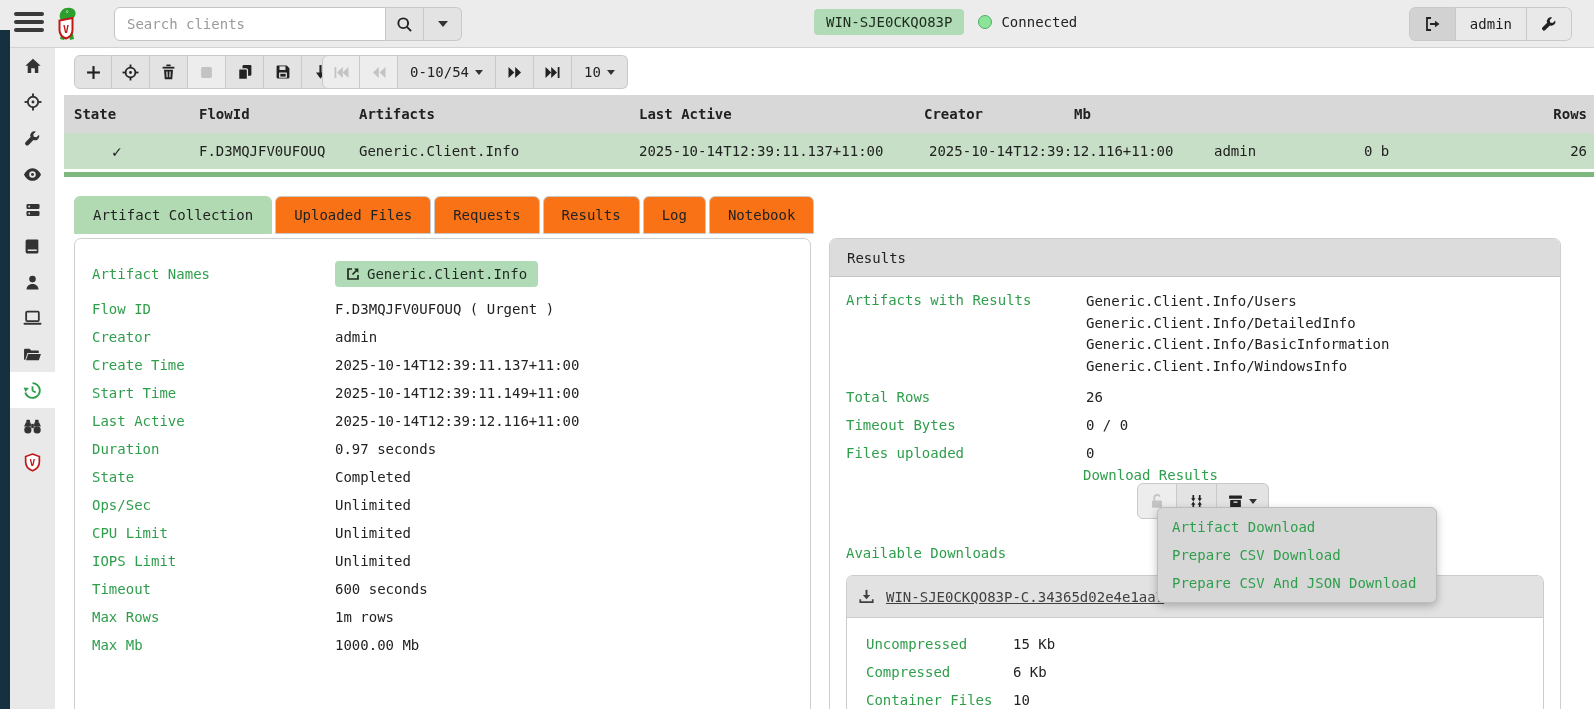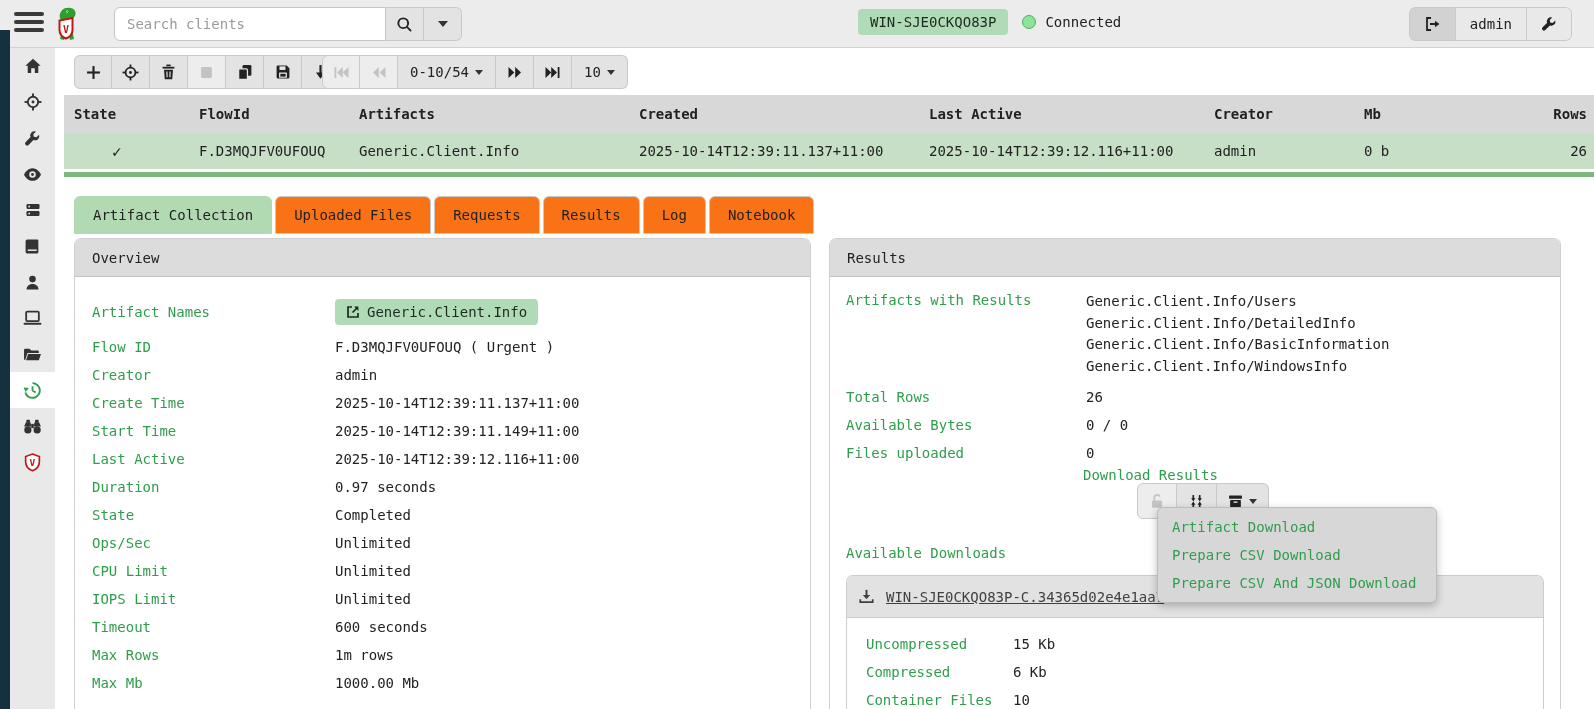--- a/index.html
+++ b/index.html
@@ -13,21 +13,21 @@
   .hamburger span { display:block; height:4px; background:#3a3a3a; border-radius:2px; margin-bottom:4px; }
   .logo { position:absolute; left:54px; top:6px; }
   .search-group { position:absolute; left:90px; top:7px; display:flex; height:34px;margin-left:24px; }
   .search-input { width:272px; height:34px; border:1px solid #c4c4c4; border-radius:6px 0 0 6px; padding:0 12px; font:inherit; color:#333; background:#fff; }
   .search-input::placeholder { color:#9a9a9a; }
   .btn { display:flex; align-items:center; justify-content:center; width:38px; height:34px; background:#e3e3e3; border:1px solid #c9c9c9; border-left:none; color:#222; cursor:pointer; }
   .btn:first-child { border-left:1px solid #c9c9c9; border-radius:6px 0 0 6px; }
   .btn:last-child { border-radius:0 6px 6px 0; }
   .btn.disabled { background:#ededed; color:#c3c3c3; cursor:default; }
   .caret { display:inline-block; width:0; height:0; border-left:5px solid transparent; border-right:5px solid transparent; border-top:6px solid #333; }
-  .host-group { position:absolute; left:858px; top:9px; display:flex; align-items:center; }
+  .host-group { position:absolute; left:814px; top:9px; display:flex; align-items:center; }
   .host-badge { background:#b1dbb7; color:#1d2b1f; border-radius:4px; padding:5px 12px; font-size:14px; }
   .conn-dot { width:14px; height:14px; border-radius:50%; background:#8ae59b; border:1.5px solid #4fae63; margin-left:14px; }
   .conn-text { margin-left:9px; color:#222; }
   .user-group { position:absolute; right:22px; top:7px; display:flex; height:34px; border-radius:6px; overflow:hidden; }
   .user-group .seg { display:flex; align-items:center; justify-content:center; height:34px; border:1px solid #c9c9c9; border-left:none; background:#e9e9e9; padding:0 14px; }
   .user-group .seg:first-child { border-left:1px solid #c9c9c9; border-radius:6px 0 0 6px; background:#d2d2d2; }
   .user-group .seg:last-child { border-radius:0 6px 6px 0; }
 
   
   .side-strip { position:absolute; left:0; top:30px; width:10px; height:679px; background:#15303f; z-index:5; }
@@ -332,21 +332,20 @@
             <span class="caret-sm"></span>
         </div>
       </div>
     </div>
 
     <div class="flow-table">
       <div class="trow thead">
         <div class="tc c-state">State</div>
         <div class="tc c-flow">FlowId</div>
         <div class="tc c-art">Artifacts</div>
-        <div class="tc c-created">Created</div>
         <div class="tc c-last">Last Active</div>
         <div class="tc c-creator">Creator</div>
         <div class="tc c-mb">Mb</div>
         <div class="tc c-rows">Rows</div>
       </div>
       <div class="trow tdata">
         <div class="tc c-state check">✓</div>
         <div class="tc c-flow">F.D3MQJFV0UFOUQ</div>
         <div class="tc c-art">Generic.Client.Info</div>
         <div class="tc c-created">2025-10-14T12:39:11.137+11:00</div>
@@ -361,21 +360,20 @@
     <div class="tabs">
       <div class="tab active">Artifact Collection</div>
       <div class="tab">Uploaded Files</div>
       <div class="tab">Requests</div>
       <div class="tab">Results</div>
       <div class="tab">Log</div>
       <div class="tab">Notebook</div>
     </div>
 
     <div class="panel panel-overview">
-      <div class="panel-header">Overview</div>
       <div class="panel-body">
         <div class="kv badge-row">
           <div class="k">Artifact Names</div>
           <div class="v">
             <span class="artifact-badge">
               <svg width="14" height="14" viewBox="0 0 14 14">
                   <path d="M6 2 H2 V12 H12 V8" fill="none" stroke="currentColor" stroke-width="1.7"></path>
                   <line x1="6.5" y1="7.5" x2="11.5" y2="2.5" stroke="currentColor" stroke-width="1.7"></line>
                   <polygon points="8,1.6 12.4,1.6 12.4,6" fill="currentColor"></polygon>
                 </svg>
@@ -448,21 +446,21 @@
             <div>Generic.Client.Info/DetailedInfo</div>
             <div>Generic.Client.Info/BasicInformation</div>
             <div>Generic.Client.Info/WindowsInfo</div>
           </div>
         </div>
         <div class="kv" style="margin-top:6px;">
             <div class="k">Total Rows</div>
             <div class="v">26</div>
           </div>
         <div class="kv">
-            <div class="k">Available Bytes</div>
+            <div class="k">Timeout Bytes</div>
             <div class="v">0 / 0</div>
           </div>
         <div class="kv">
             <div class="k">Files uploaded</div>
             <div class="v">0</div>
           </div>
         <div class="kv" style="min-height:44px;flex-direction:column;">
           <div class="k">Download Results</div>
           <div class="v">
             <div class="dl-btn-group">

